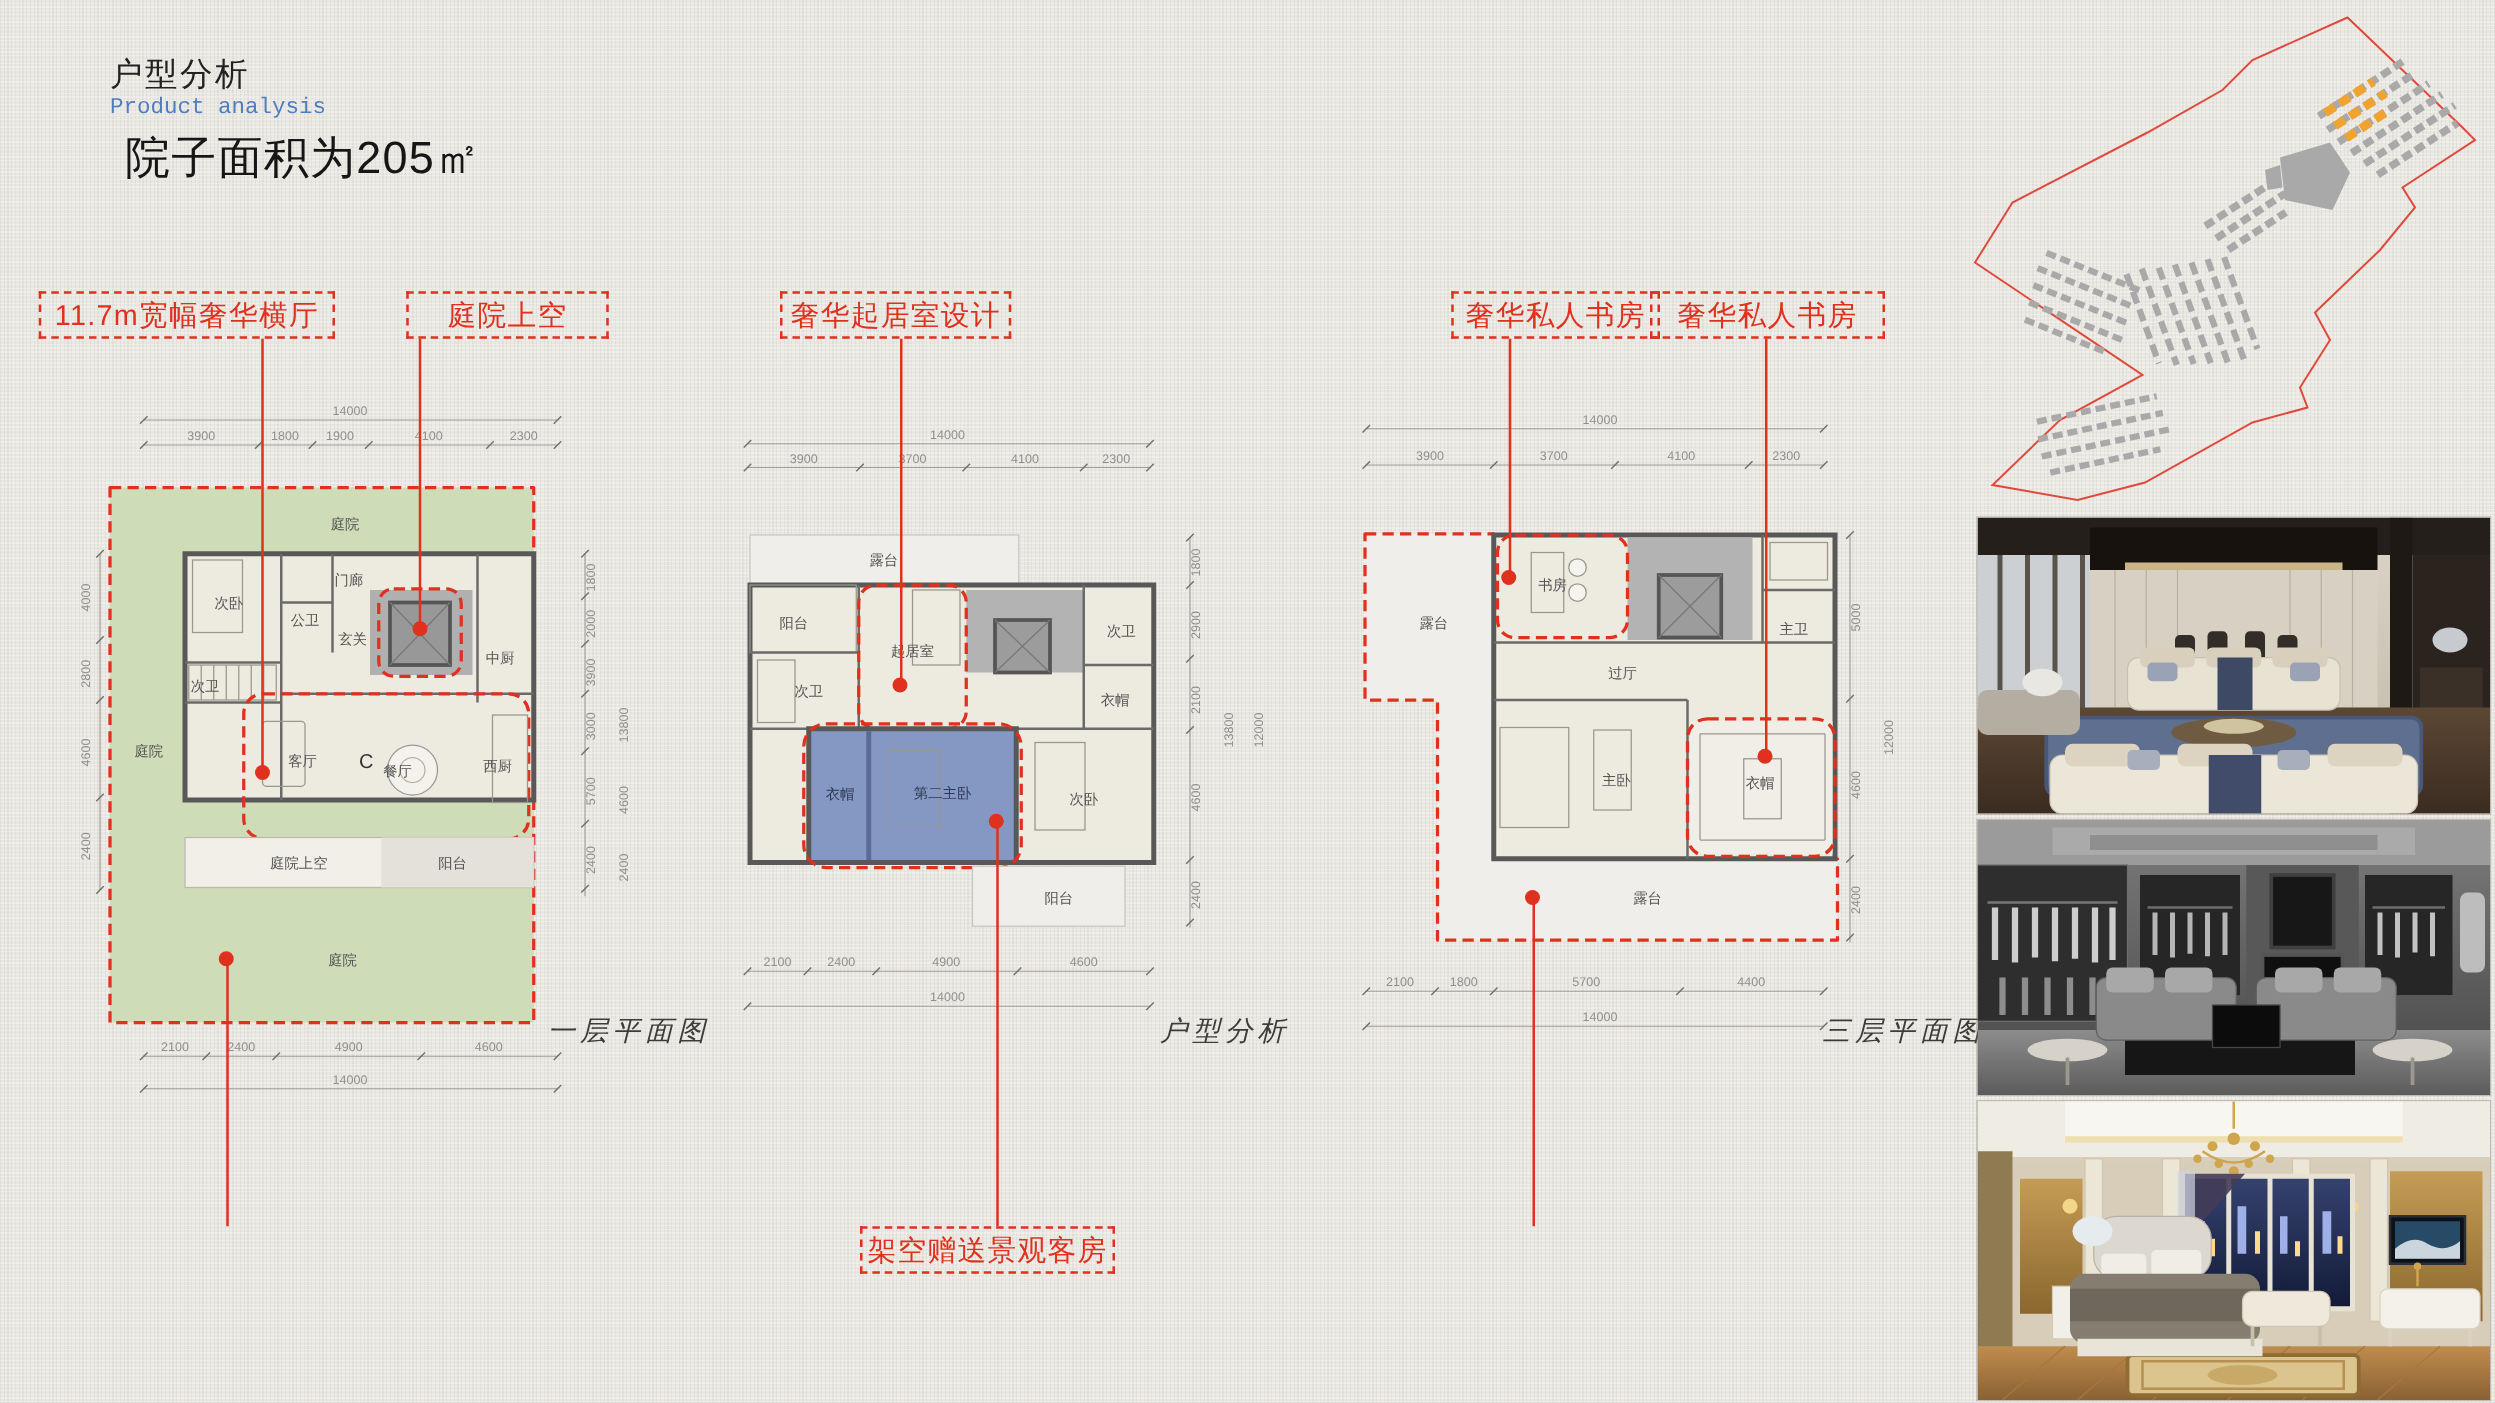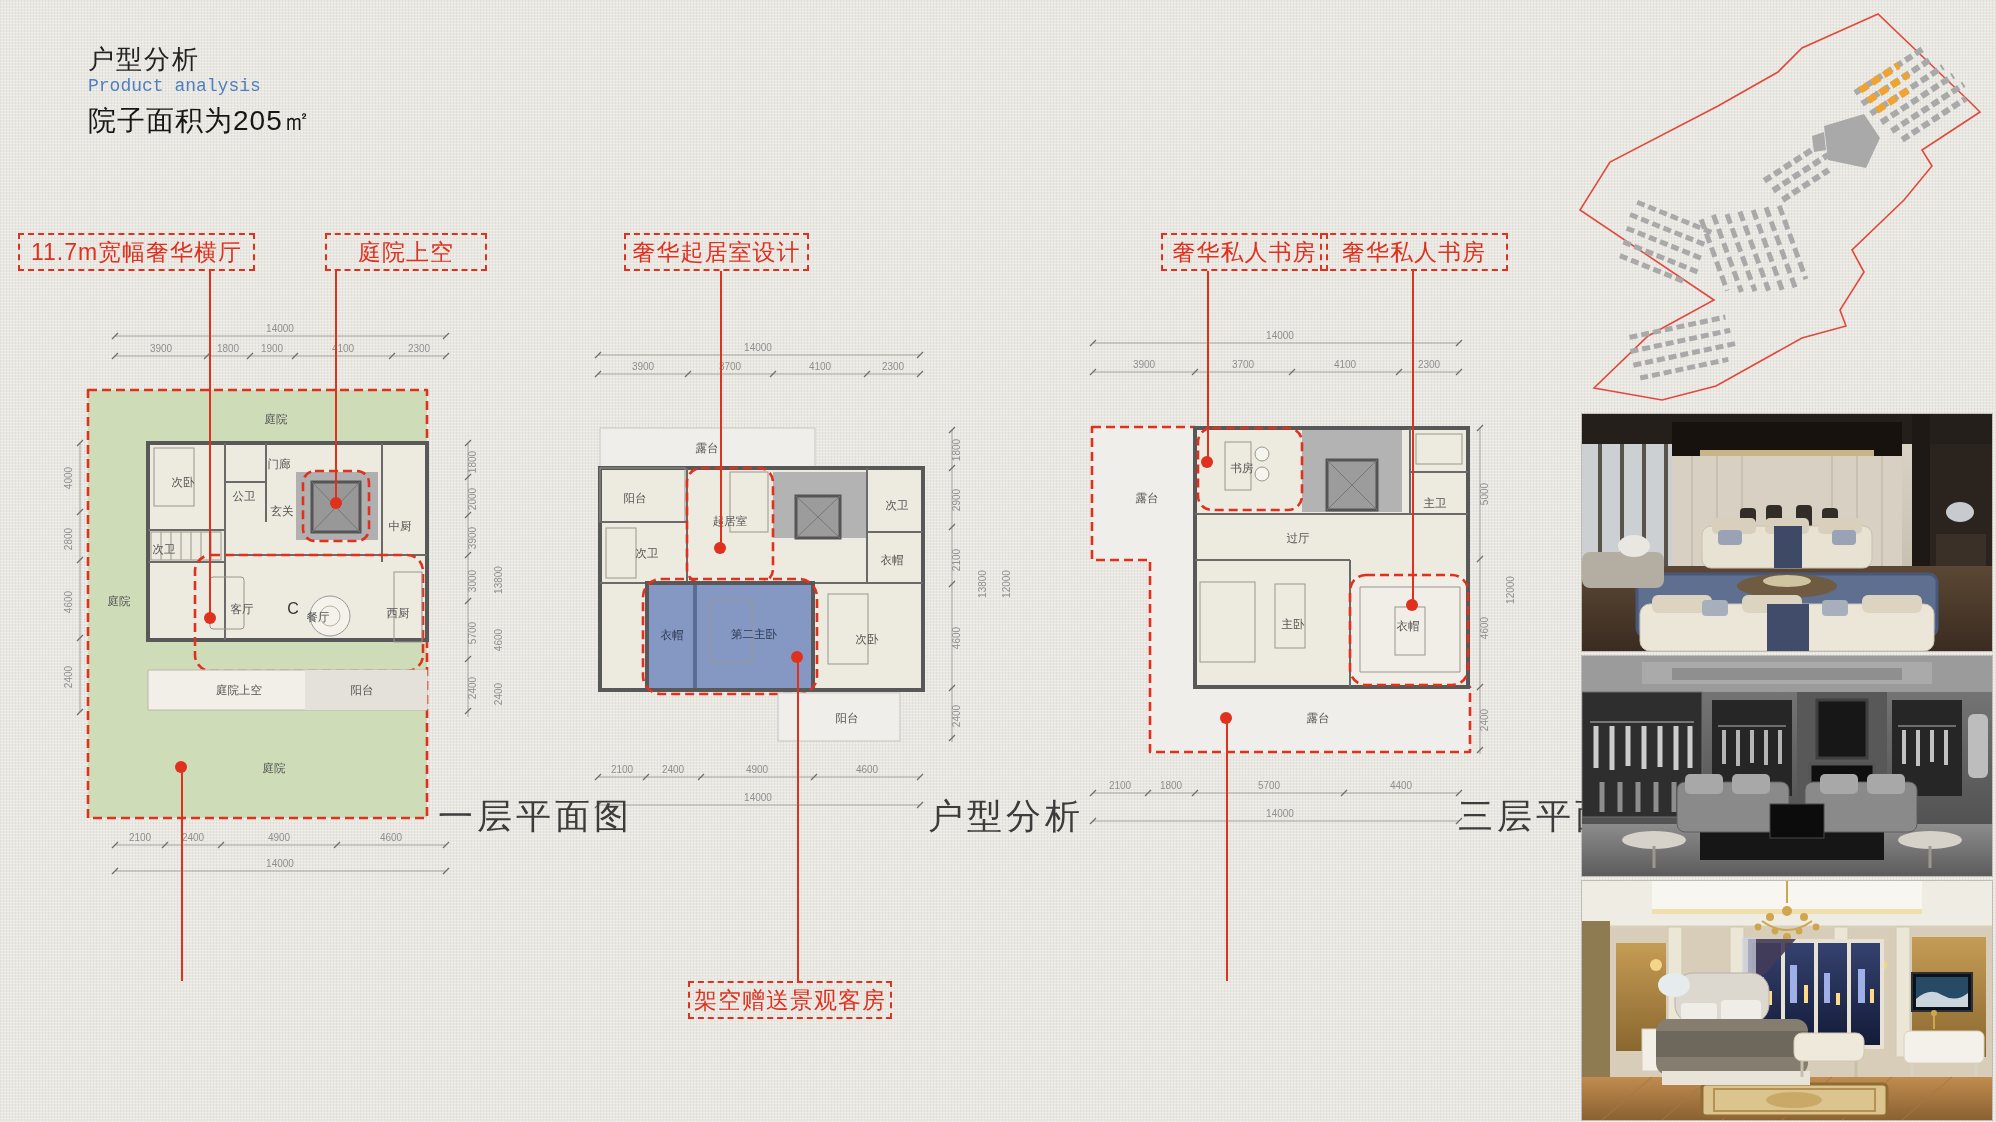--- a/index.html
+++ b/index.html
@@ -4,28 +4,28 @@
 <style>
   html,body{margin:0;padding:0;background:#dcdad4;}
   .canvas{position:relative;width:1996px;height:1122px;overflow:hidden;
     font-family:"Liberation Sans","DejaVu Sans",sans-serif;
     background:
       repeating-linear-gradient(0deg, rgba(255,255,255,.28) 0 1px, transparent 1px 3px),
       repeating-linear-gradient(90deg, rgba(185,181,172,.20) 0 1px, transparent 1px 3px),
       #eae8e2;}
   .t1{position:absolute;left:88px;top:42px;font-size:26px;color:#222;letter-spacing:2px;}
   .t2{position:absolute;left:88px;top:76px;font-size:18px;color:#4f7fc0;font-family:Liberation Mono, monospace;}
-  .t3{position:absolute;left:88px;top:102px;font-size:28px;color:#161616;letter-spacing:1px;}
+  .t3{position:absolute;left:100px;top:102px;font-size:36px;color:#161616;letter-spacing:1px;}
   .co{position:absolute;height:38px;border:2px dashed #e0301e;color:#e0301e;font-size:23px;
       display:flex;align-items:center;justify-content:center;letter-spacing:1px;
       box-sizing:border-box;z-index:7;white-space:nowrap;}
   .co.t{top:233px}.co.b{top:981px}
   .cline{position:absolute;width:2px;background:#e0301e;z-index:5;}
   .cdot{position:absolute;width:12px;height:12px;border-radius:50%;background:#e0301e;z-index:6;}
-  .plancap{position:absolute;top:793px;font-size:35px;color:#3c3c3c;letter-spacing:4px;}
+  .plancap{position:absolute;top:810px;font-size:22px;color:#3c3c3c;letter-spacing:4px;font-style:italic;}
   .plansvg{position:absolute;}
   .photo{position:absolute;left:1582px;width:410px;overflow:hidden;box-shadow:0 0 0 1px rgba(120,115,105,.35);}
   svg text{font-family:"Liberation Sans","DejaVu Sans",sans-serif;}
   svg .dim{fill:#8f8f8f;font-size:10px;}
   svg .rlab{fill:#555;font-size:11.5px;}
   svg .rlabd{fill:#2e3a55;font-size:11.5px;}
   svg .dln{stroke:#a09d96;stroke-width:.9;}
   svg .tick{stroke:#6f6f6f;stroke-width:1.2;}
   svg .rdash{fill:none;stroke:#e0301e;stroke-width:2.6;stroke-dasharray:9 5;stroke-linejoin:round;}
   svg .wall{stroke:#585858;stroke-width:4;}
@@ -317,21 +317,21 @@
     <text class="dim" x="408" y="172" text-anchor="middle" transform="rotate(-90 408 172)">5000</text>
     <text class="dim" x="408" y="306" text-anchor="middle" transform="rotate(-90 408 306)">4600</text>
     <text class="dim" x="408" y="398" text-anchor="middle" transform="rotate(-90 408 398)">2400</text>
     <text class="dim" x="434" y="268" text-anchor="middle" transform="rotate(-90 434 268)">12000</text>
   </svg>
 
   <div class="plancap" style="left:438px">一层平面图</div>
   <div class="plancap" style="left:928px">户型分析</div>
   <div class="plancap" style="left:1458px">三层平面图</div>
 
-  <div class="co t" style="left:18px;width:237px">11.7m宽幅奢华横厅</div>
+  <div class="co t" style="left:31px;width:237px">11.7m宽幅奢华横厅</div>
   <div class="co t" style="left:325px;width:162px">庭院上空</div>
   <div class="co t" style="left:624px;width:185px">奢华起居室设计</div>
   <div class="co t" style="left:1161px;width:167px">奢华私人书房</div>
   <div class="co t" style="left:1320px;width:188px">奢华私人书房</div>
 
   <div class="co b" style="left:688px;width:204px">架空赠送景观客房</div>
 
   <div class="cline" style="left:209px;top:271px;height:347px"></div>
   <div class="cline" style="left:335px;top:271px;height:232px"></div>
   <div class="cline" style="left:720px;top:271px;height:277px"></div>

